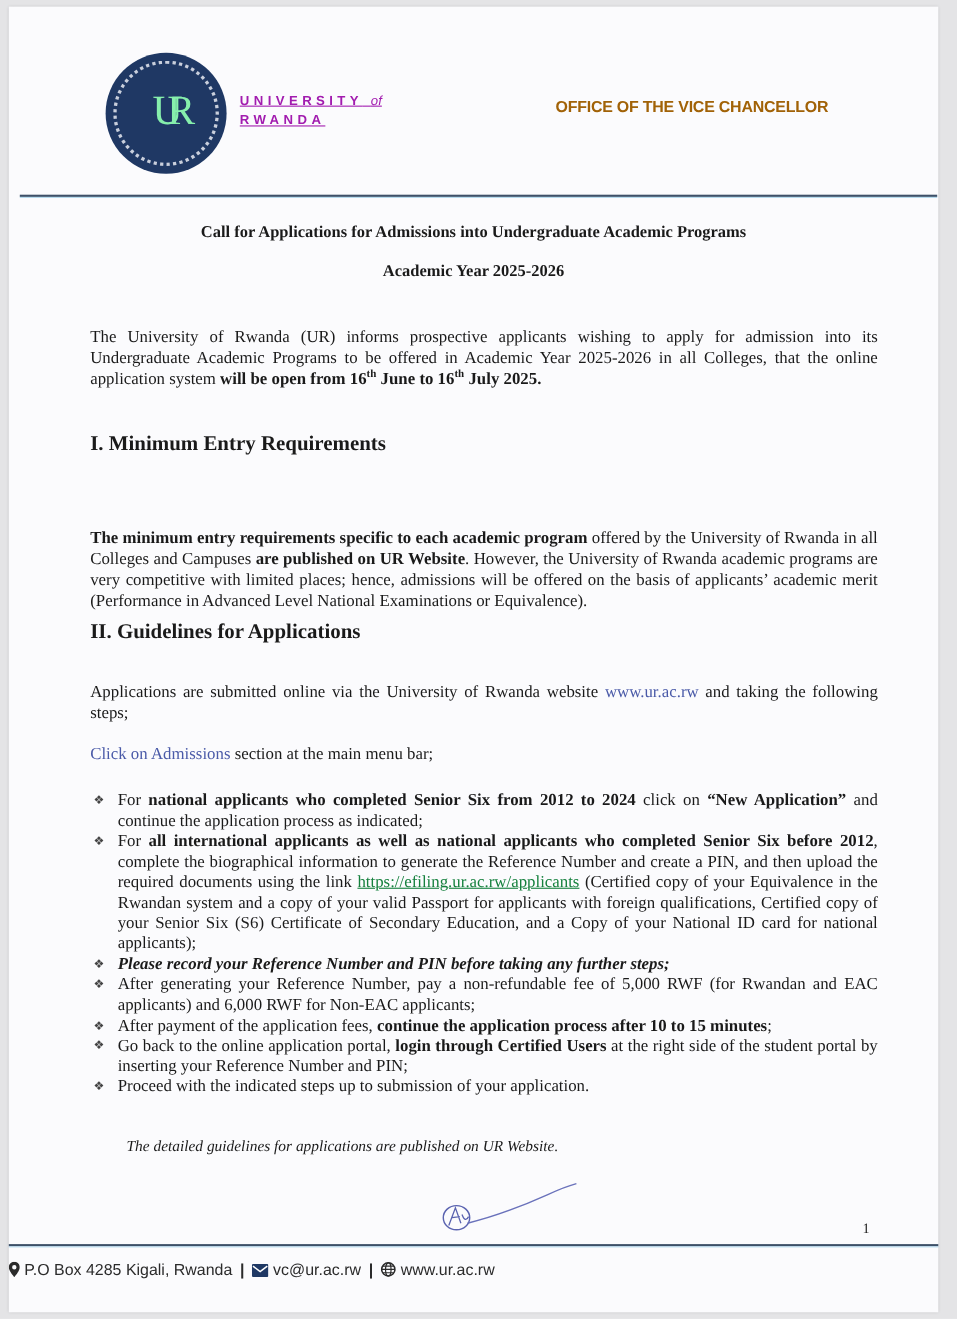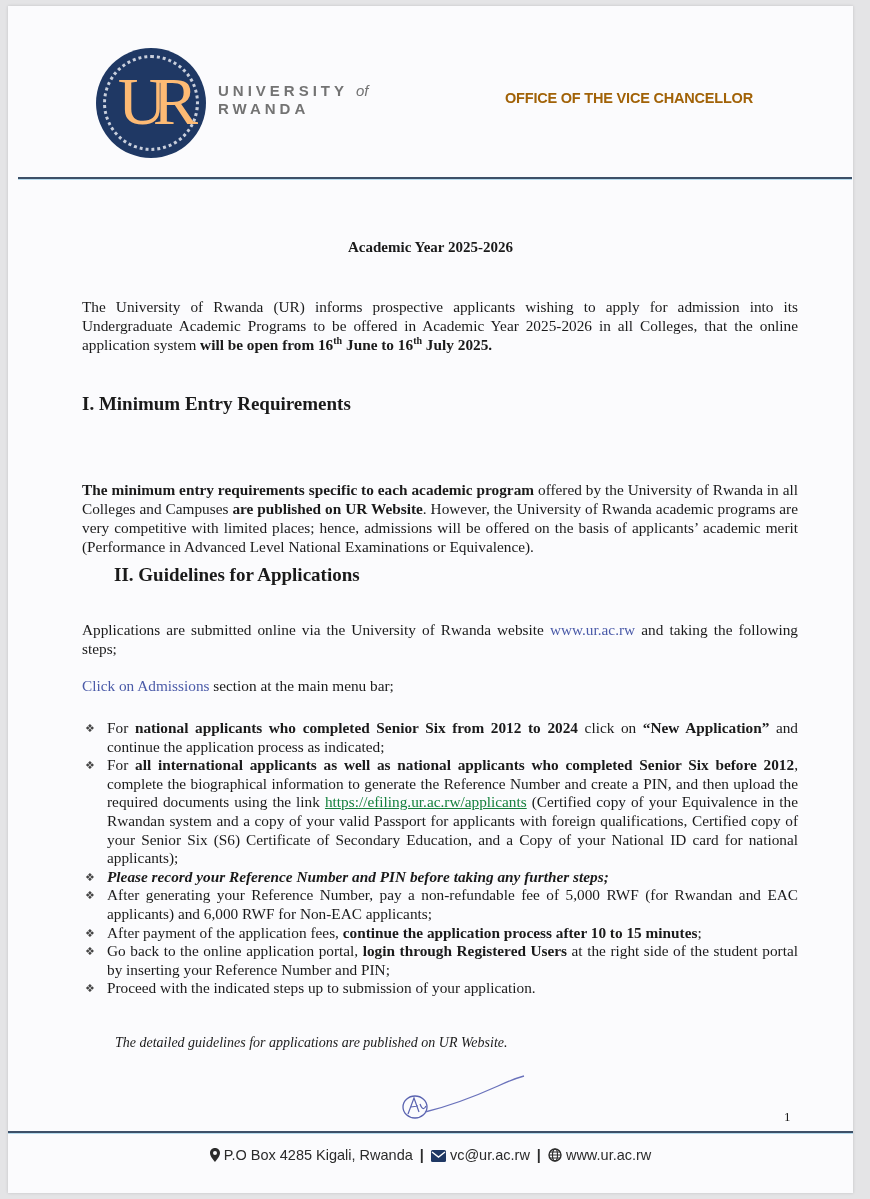--- a/index.html
+++ b/index.html
@@ -1,45 +1,45 @@
 <!DOCTYPE html>
 <html><head>
 <meta charset="utf-8">
 <style>
   html, body { margin:0; padding:0; }
   body { width:870px; height:1199px; background:#e4e4e6; position:relative; overflow:hidden; font-family:"Liberation Serif", serif; color:#1a1a1a; }
   .page { position:absolute; left:8px; top:6px; width:845px; height:1187px; background:#fbfbfd; box-shadow:0 0 3px rgba(0,0,0,0.15); }
   .logo { position:absolute; left:88px; top:42px; width:110px; height:110px; border-radius:50%; background:#1f3864; }
   .logo .rope { position:absolute; left:7px; top:7px; right:7px; bottom:7px; border-radius:50%; border:3px dotted #c9cfdc; }
-  .logo .mono { position:absolute; left:0; right:0; top:23px; text-align:center; font-family:"Liberation Serif", serif; font-size:68px; line-height:60px; color:#fdba74; letter-spacing:-14px; }
-  .uni-name { position:absolute; left:210px; top:76px; font-family:"Liberation Sans", sans-serif; font-weight:bold; color:#737373; font-size:15px; letter-spacing:4px; line-height:18px; }
+  .logo .mono { position:absolute; left:0; right:0; top:23px; text-align:center; font-family:"Liberation Serif", serif; font-size:38px; line-height:60px; color:#86efac; letter-spacing:-14px; }
+  .uni-name { position:absolute; left:210px; top:76px; font-family:"Liberation Sans", sans-serif; font-weight:bold; color:#a21caf; font-size:12px; letter-spacing:4px; line-height:18px;text-decoration:underline; }
   .uni-name .of { font-style:italic; font-weight:normal; letter-spacing:0; }
   .office { position:absolute; left:497px; top:84px; font-family:"Liberation Sans", sans-serif; font-weight:bold; font-size:14.5px; color:#a16207; letter-spacing:-0.2px; }
   .hr-top { position:absolute; left:10px; top:171px; width:834px; height:2px; background:#3d5068; }
   .hr-top::after { content:""; position:absolute; left:0; right:0; top:2px; height:1px; background:#b7dbee; }
   .title { position:absolute; left:0; right:0; text-align:center; font-weight:bold; font-size:15px; }
   .t1 { top:197px; } .t2 { top:233px; }
   .para { position:absolute; left:74px; width:716px; font-size:15.3px; line-height:19px; text-align:justify; }
   .intro { top:291px; }
   .h { position:absolute; left:74px; font-weight:bold; font-size:19px; }
-  .h1 { top:387px; } .h2 { top:558px;margin-left:32px; }
+  .h1 { top:387px; } .h2 { top:558px; }
   .req { top:474px; }
   .apps { top:614px; }
   .click { top:670px; }
   .link { color:#4a5aa8; }
   .ulink { color:#15803d; text-decoration:underline; }
   ul.steps { position:absolute; left:74px; top:713px; width:716px; margin:0; padding:0; list-style:none; font-size:15.3px; line-height:18.6px; }
   ul.steps li { position:relative; padding-left:25px; text-align:justify; }
   ul.steps li .bul { position:absolute; left:3px; top:0; font-size:11px; color:#444; }
   .closing { position:absolute; left:107px; top:1029px; font-weight:normal; font-style:italic; font-size:14px; }
   .sig { position:absolute; left:390px; top:1068px; }
   .pagenum { position:absolute; left:776px; top:1103px; font-size:13px; }
   .hr-bot { position:absolute; left:0; top:1125px; width:845px; height:2px; background:#3d5068; }
   .hr-bot::after { content:""; position:absolute; left:0; right:0; top:2px; height:1px; background:#b7dbee; }
-  .footer { position:absolute; left:0; right:0; top:1141px; text-align:center; font-family:"Liberation Sans", sans-serif; font-size:14.5px; color:#2b2b2b; }
+  .footer { position:absolute; left:0; right:0; top:1141px; font-family:"Liberation Sans", sans-serif; font-size:14.5px; color:#2b2b2b; }
   .footer .ic { display:inline-block; vertical-align:-2px; margin-right:4px; }
   .footer .sep { margin:0 7px; font-weight:bold; }
   b { font-weight:bold; }
   i { font-style:italic; }
   sup { font-size:10px; line-height:0; }
 </style>
 </head>
 <body>
 
 <div class="page">
@@ -48,20 +48,21 @@
     <div class="rope"></div>
     <div class="mono">UR</div>
   </div>
   <div class="uni-name">
     <span>UNIVERSITY</span> <span class="of">of</span><br>
     <span>RWANDA</span>
   </div>
   <div class="office">OFFICE OF THE VICE CHANCELLOR</div>
   <div class="hr-top"></div>
 
+  <div class="title t1">Call for Applications for Admissions into Undergraduate Academic Programs</div>
   <div class="title t2">Academic Year 2025-2026</div>
 
   <div class="para intro">
     <span>The University of Rwanda (UR) informs prospective applicants wishing to apply for admission into its Undergraduate Academic Programs to be offered in Academic Year 2025-2026 in all Colleges, that the online application system </span><b>will be open from 16</b><sup><b>th</b></sup><b> June to 16</b><sup><b>th</b></sup><b> July 2025.</b>
   </div>
 
   <div class="h h1">I. Minimum Entry Requirements</div>
   <div class="para req">
     <b>The minimum entry requirements specific to each academic program</b><span> offered by the University of Rwanda in all Colleges and Campuses </span><b>are published on UR Website</b><span>. However, the University of Rwanda academic programs are very competitive with limited places; hence, admissions will be offered on the basis of applicants’ academic merit (Performance in Advanced Level National Examinations or Equivalence).</span>
   </div>
@@ -90,21 +91,21 @@
     <li>
       <span class="bul">❖</span>
       <span>After generating your Reference Number, pay a non-refundable fee of 5,000 RWF (for Rwandan and EAC applicants) and 6,000 RWF for Non-EAC applicants;</span>
     </li>
     <li>
       <span class="bul">❖</span>
       <span>After payment of the application fees, </span><b>continue the application process after 10 to 15 minutes</b><span>;</span>
     </li>
     <li>
       <span class="bul">❖</span>
-      <span>Go back to the online application portal, </span><b>login through Registered Users</b><span> at the right side of the student portal by inserting your Reference Number and PIN;</span>
+      <span>Go back to the online application portal, </span><b>login through Certified Users</b><span> at the right side of the student portal by inserting your Reference Number and PIN;</span>
     </li>
     <li>
       <span class="bul">❖</span>
       <span>Proceed with the indicated steps up to submission of your application.</span>
     </li>
   </ul>
 
   <div class="closing">The detailed guidelines for applications are published on UR Website.</div>
 
   <div class="sig">

